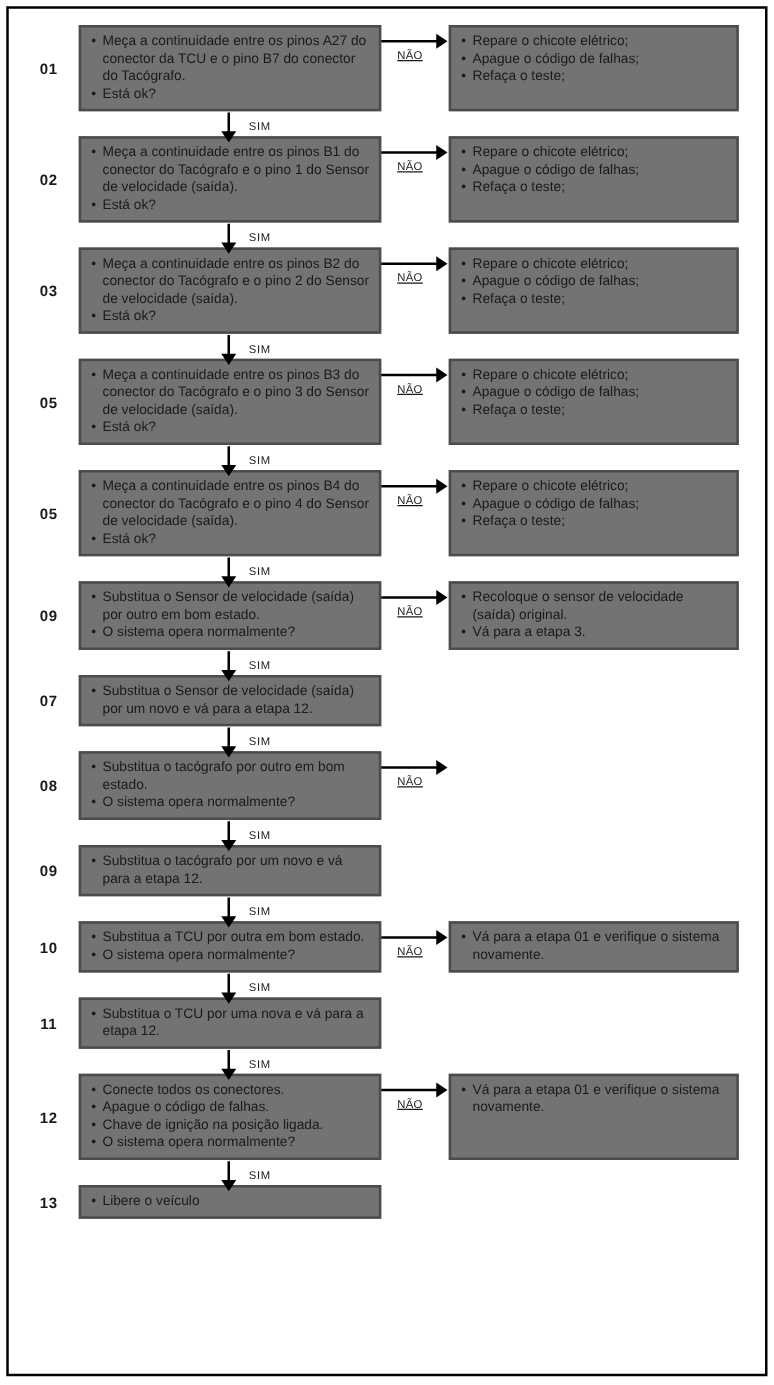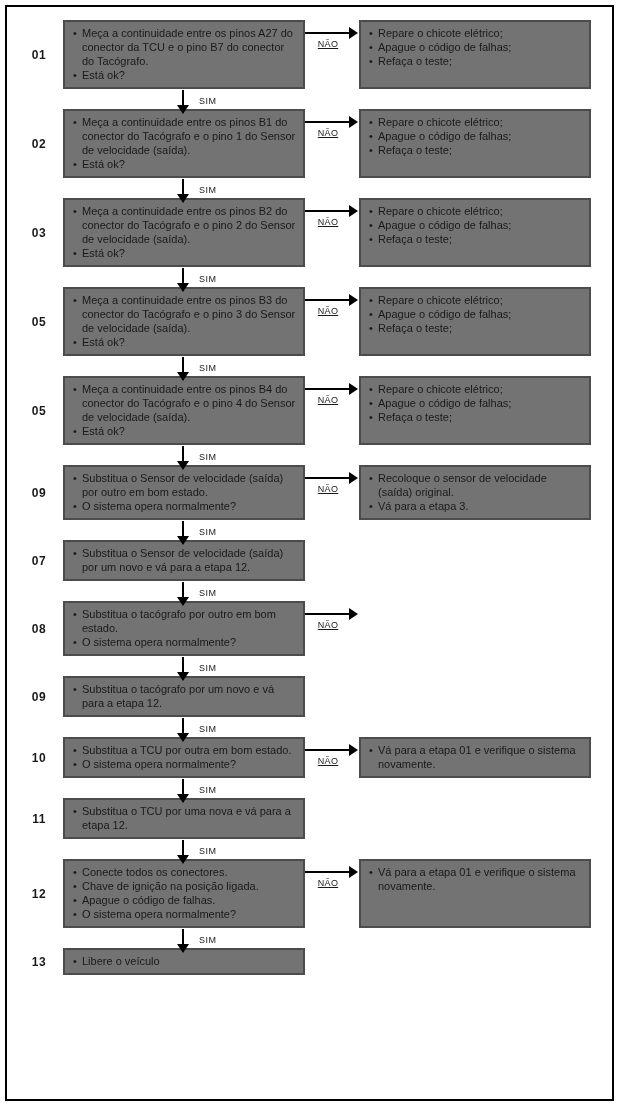--- a/index.html
+++ b/index.html
@@ -258,22 +258,22 @@
       </div>
       <div class="sim-conn">
         <div class="v-line"></div>
         <div class="v-head"></div>
         <div class="v-label">SIM</div>
       </div>
       <div class="step-row">
         <div class="num">12</div>
         <div class="main-box">
           <div class="bullet">Conecte todos os conectores.</div>
+          <div class="bullet">Apague o código de falhas.</div>
           <div class="bullet">Chave de ignição na posição ligada.</div>
-          <div class="bullet">Apague o código de falhas.</div>
           <div class="bullet">O sistema opera normalmente?</div>
         </div>
         <div class="h-conn">
           <div class="h-line"></div>
           <div class="h-head"></div>
           <div class="h-label">NÃO</div>
         </div>
         <div class="right-box">
           <div class="bullet">Vá para a etapa 01 e verifique o sistema novamente.</div>
         </div>

